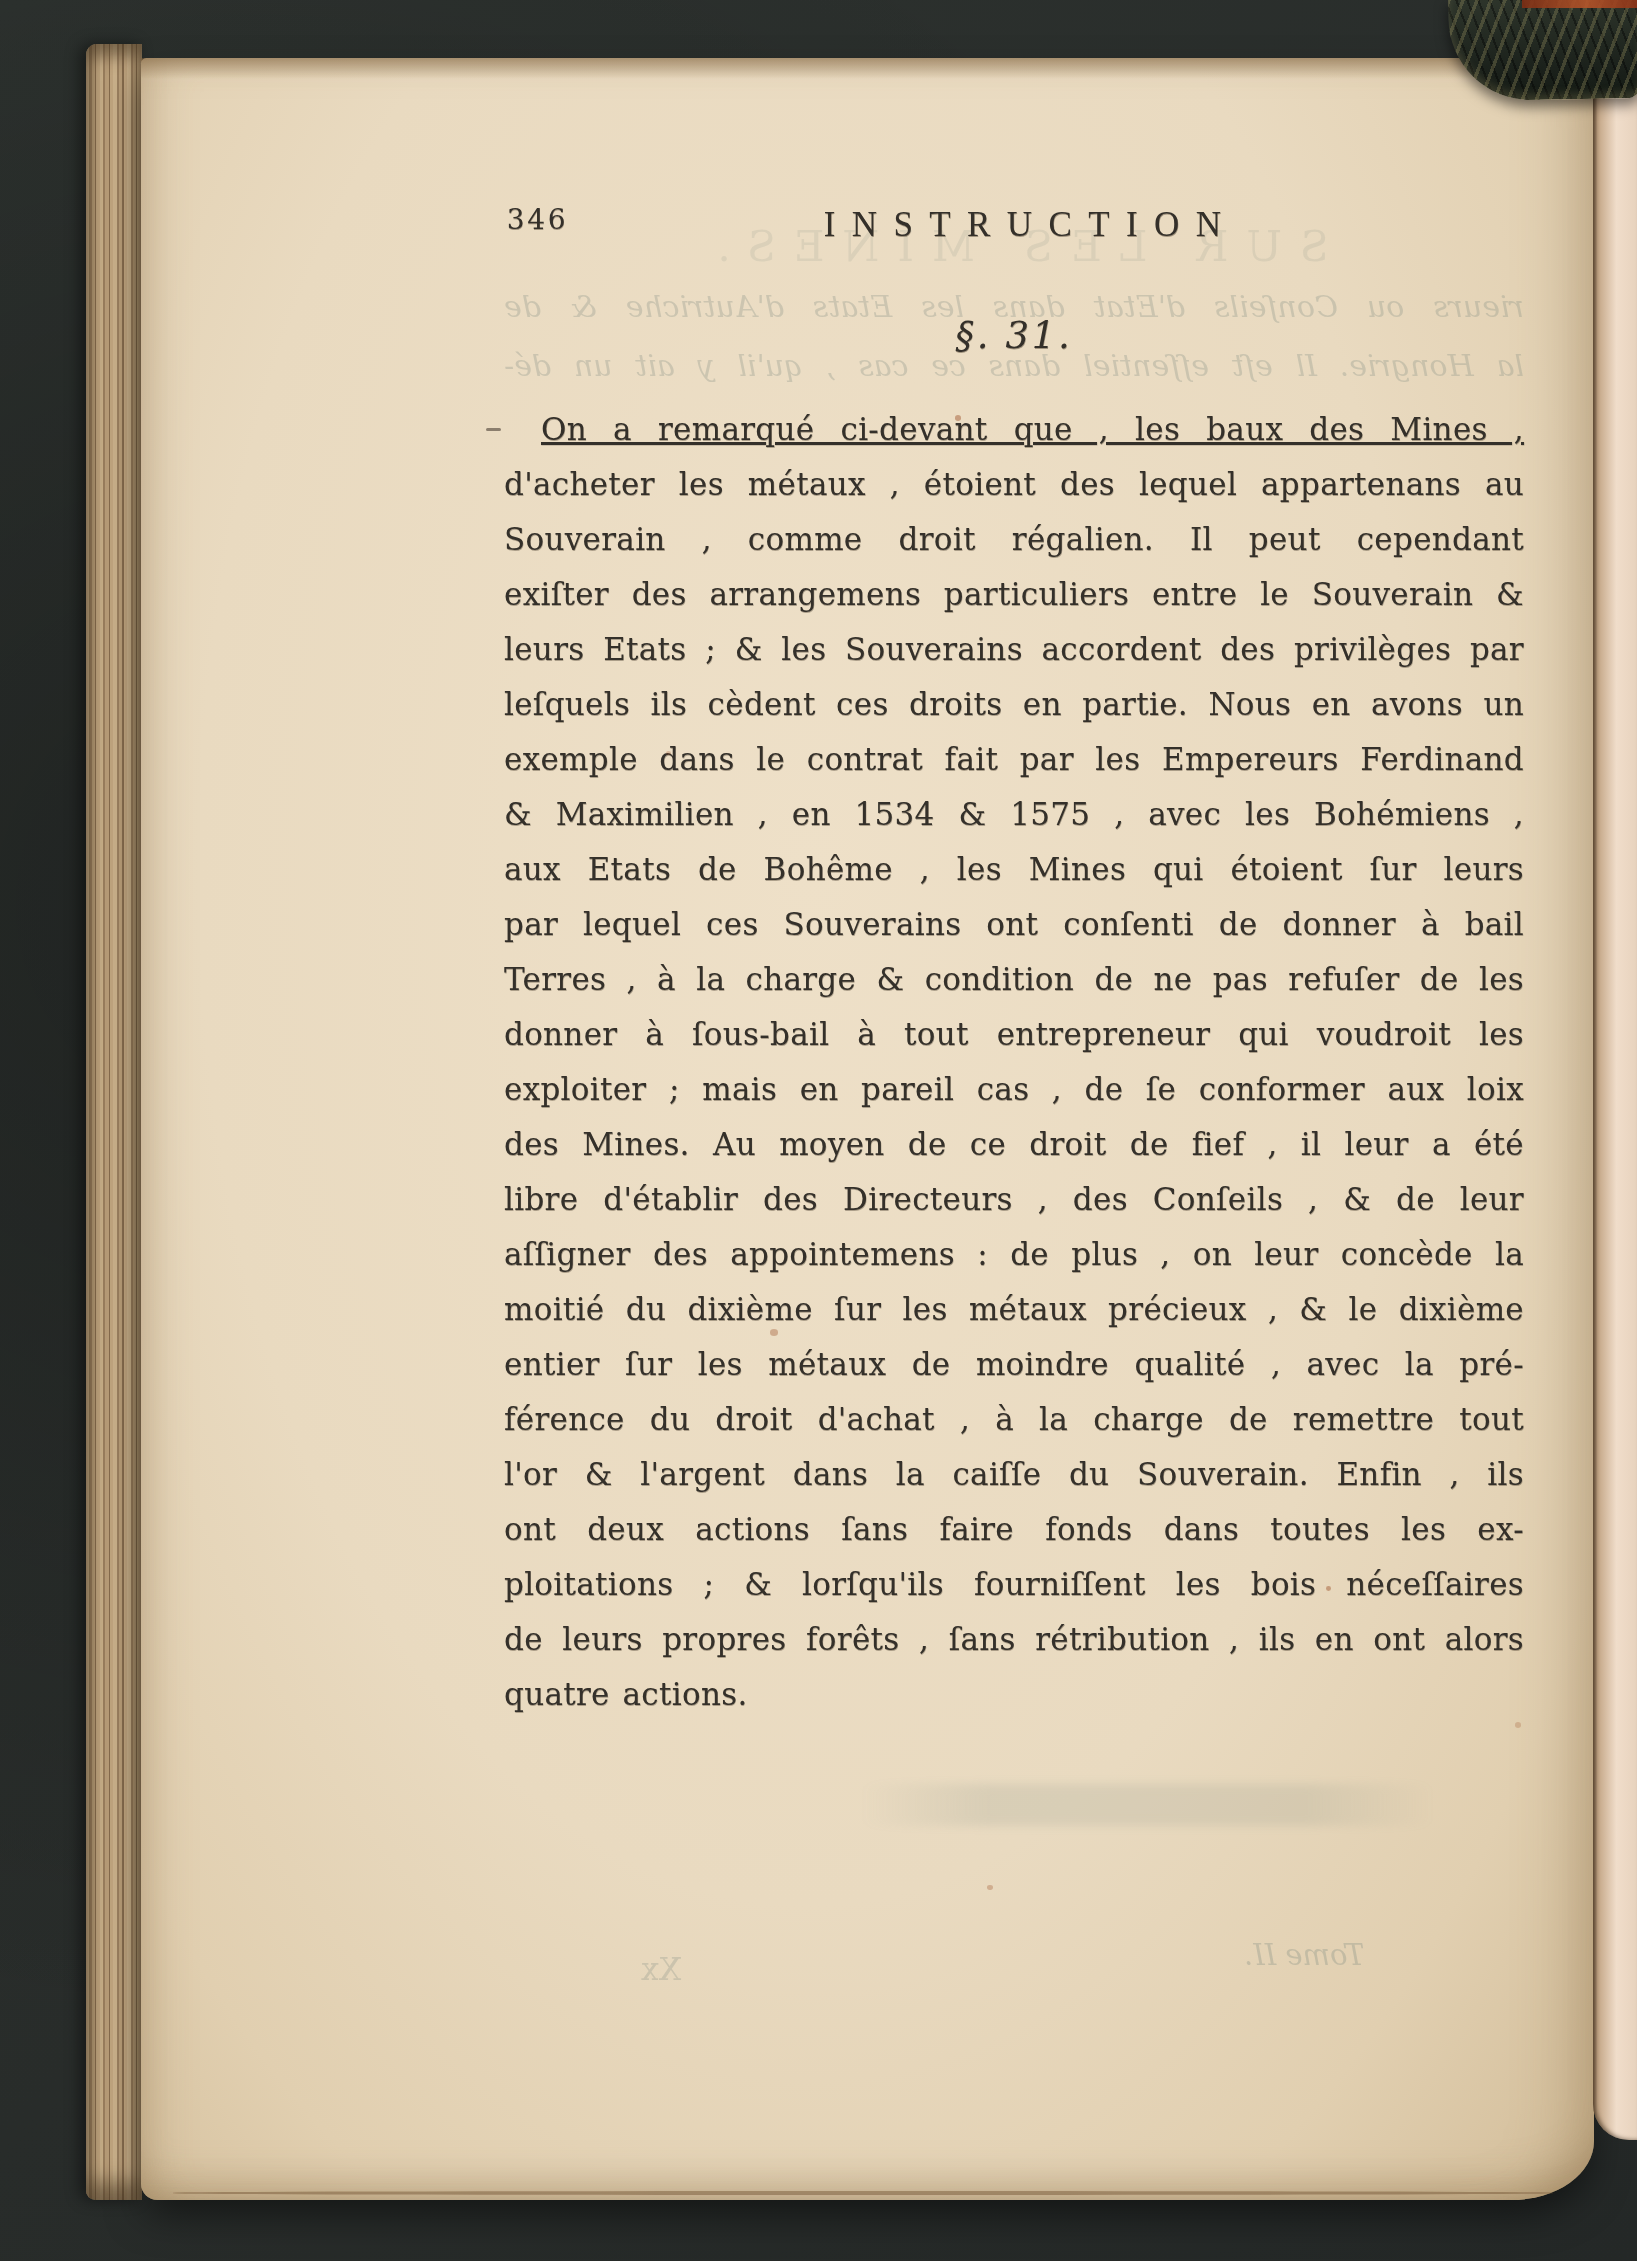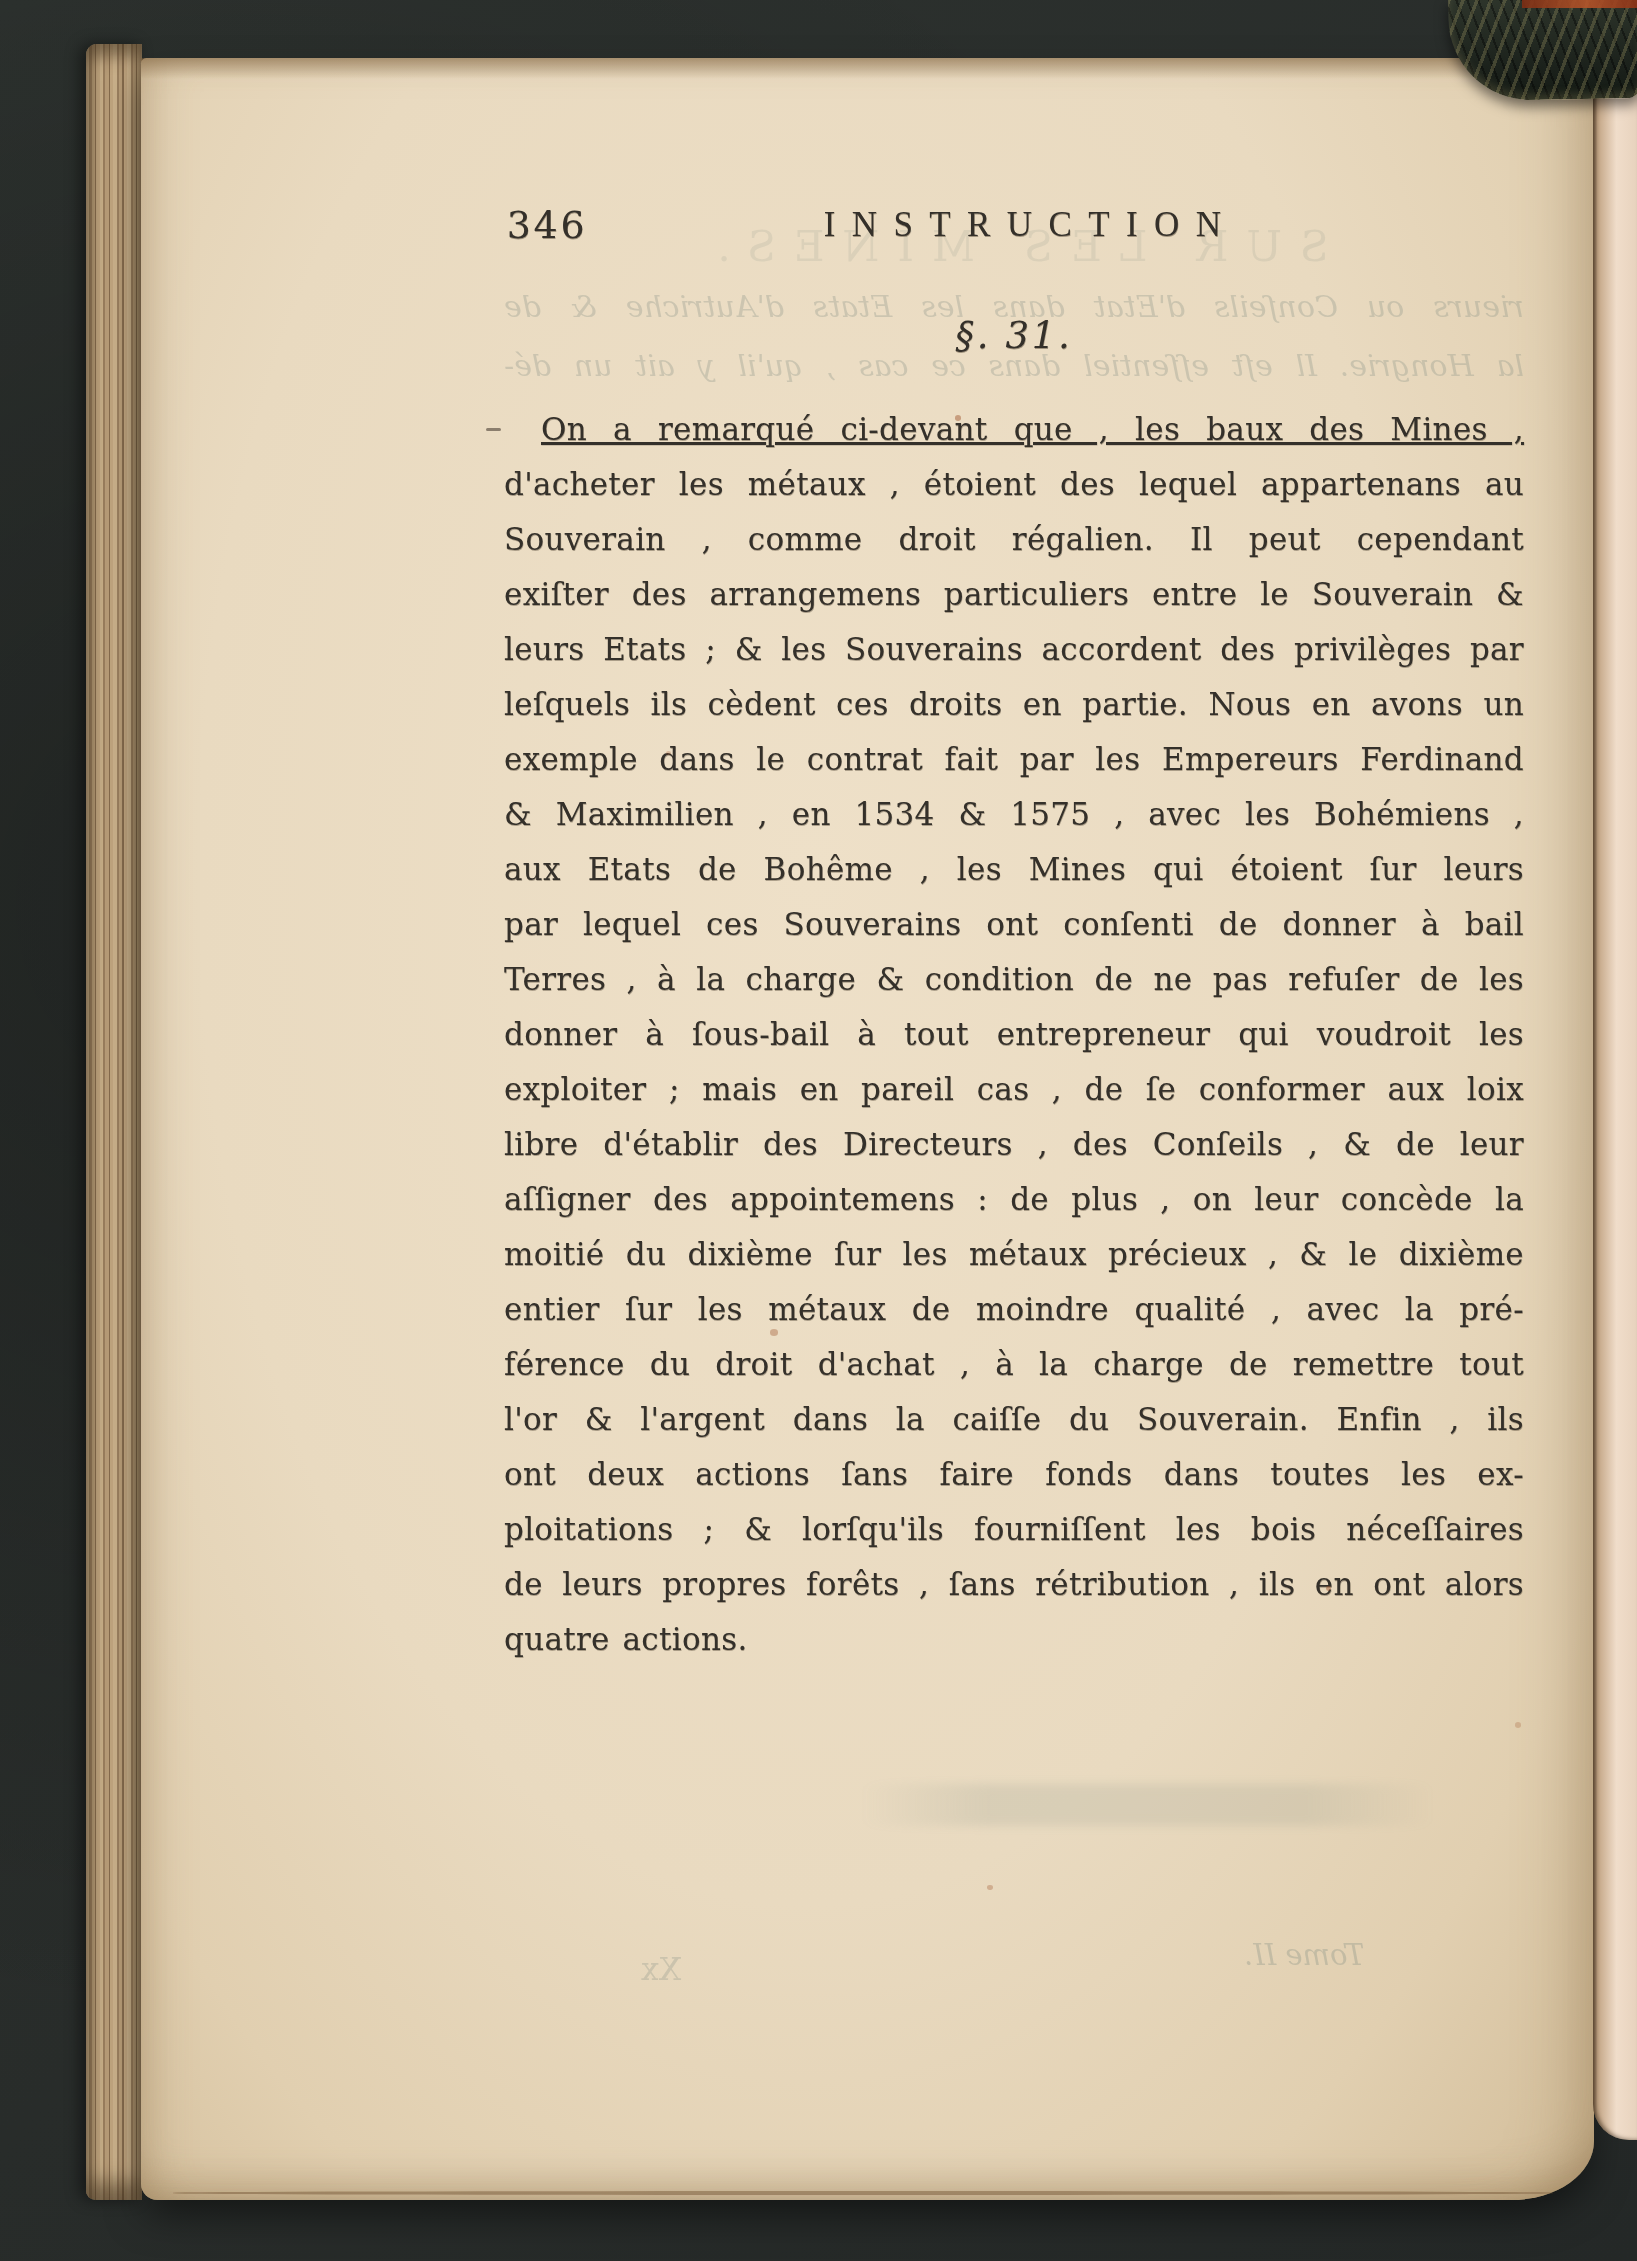--- a/index.html
+++ b/index.html
@@ -95,21 +95,21 @@
   
   .content {
     position: absolute;
     left: 363px; top: 0;
     width: 1020px; height: 100%;
     color: #34302a;
   }
   .page-number {
     position: absolute;
     left: 2.7px; top: 145px;
-    font-size: 38px;
+    font-size: 28px;
     letter-spacing: 2.7px;
     text-shadow: 0.4px 0.5px 0.5px rgba(52,40,25,.4);
   }
   .running-title {
     position: absolute;
     left: 50%; top: 147px;
     transform: translateX(-46%);
     font-size: 35px;
     letter-spacing: 16.4px;
     white-space: nowrap;
@@ -241,20 +241,21 @@
           <div class="line">exiſter des arrangemens particuliers entre le Souverain &amp;</div>
           <div class="line">leurs Etats ; &amp; les Souverains accordent des privilèges par</div>
           <div class="line">leſquels ils cèdent ces droits en partie. Nous en avons un</div>
           <div class="line">exemple dans le contrat fait par les Empereurs Ferdinand</div>
           <div class="line">&amp; Maximilien , en 1534 &amp; 1575 , avec les Bohémiens ,</div>
           <div class="line">aux Etats de Bohême , les Mines qui étoient ſur leurs</div>
           <div class="line">par lequel ces Souverains ont conſenti de donner à bail</div>
           <div class="line">Terres , à la charge &amp; condition de ne pas refuſer de les</div>
           <div class="line">donner à ſous-bail à tout entrepreneur qui voudroit les</div>
           <div class="line">exploiter ; mais en pareil cas , de ſe conformer aux loix</div>
+          <div class="line">des Mines. Au moyen de ce droit de fief , il leur a été</div>
           <div class="line">libre d'établir des Directeurs , des Conſeils , &amp; de leur</div>
           <div class="line">aſſigner des appointemens : de plus , on leur concède la</div>
           <div class="line">moitié du dixième ſur les métaux précieux , &amp; le dixième</div>
           <div class="line">entier ſur les métaux de moindre qualité , avec la pré-</div>
           <div class="line">férence du droit d'achat , à la charge de remettre tout</div>
           <div class="line">l'or &amp; l'argent dans la caiſſe du Souverain. Enfin , ils</div>
           <div class="line">ont deux actions ſans faire fonds dans toutes les ex-</div>
           <div class="line">ploitations ; &amp; lorſqu'ils fourniſſent les bois néceſſaires</div>
           <div class="line">de leurs propres forêts , ſans rétribution , ils en ont alors</div>
           <div class="line">quatre actions.</div>

